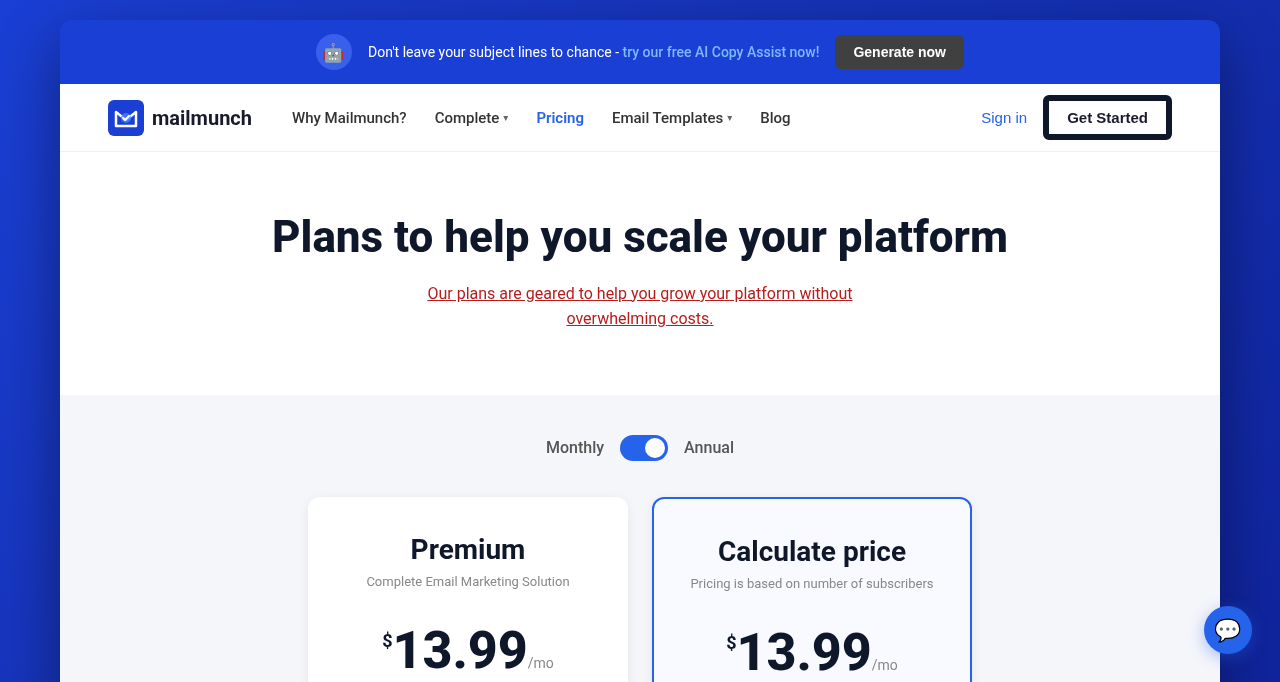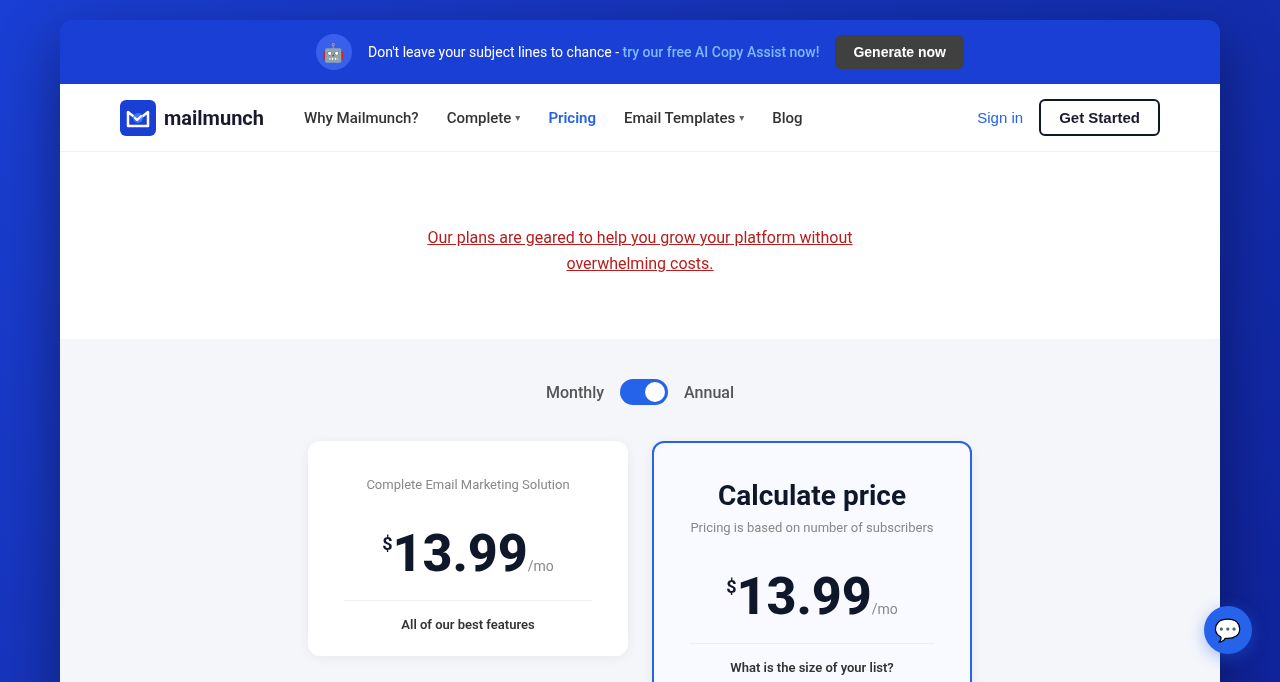--- a/index.html
+++ b/index.html
@@ -58,21 +58,21 @@
       cursor: pointer;
       white-space: nowrap;
     }
     
     .main-content {
       background: white;
     }
     
     .navbar {
       background: white;
-      padding: 0 60px;
+      padding: 0 48px;
       display: flex;
       align-items: center;
       justify-content: space-between;
       height: 68px;
       border-bottom: 1px solid #f0f0f0;
     }
     .navbar-left {
       display: flex;
       align-items: center;
       gap: 40px;
@@ -124,21 +124,21 @@
       text-decoration: none;
       font-size: 15px;
       font-weight: 500;
       cursor: pointer;
       background: none;
       border: none;
     }
     .get-started-btn {
       background: white;
       color: #1a1a2e;
-      border: 2px solid #0f172a;
+      border: 6px solid #0f172a;
       padding: 8px 18px;
       border-radius: 6px;
       font-size: 15px;
       font-weight: 600;
       cursor: pointer;
     }
     
     .hero {
       background: white;
       text-align: center;
@@ -325,36 +325,38 @@
           </a>
         </div>
       </div>
       <div class="navbar-right">
         <button class="sign-in-btn">Sign in</button>
         <button class="get-started-btn">Get Started</button>
       </div>
     </nav>
 
     <section class="hero">
+      <h1>Plans to help you scale your platform</h1>
       <p>Our plans are geared to help you grow your platform without overwhelming costs.</p>
     </section>
 
     <section class="pricing-section">
 
       <div class="billing-toggle">
         <span>Monthly</span>
         <div class="toggle-switch">
           <div class="toggle-knob"></div>
         </div>
         <span>Annual</span>
       </div>
 
       <div class="pricing-cards">
 
         <div class="pricing-card">
+          <div class="card-title">Premium</div>
           <div class="card-subtitle">Complete Email Marketing Solution</div>
           <div class="price-display">
             <span class="price-currency">$</span><span class="price-amount">13.99</span><span class="price-period">/mo</span>
           </div>
           <div class="card-feature-label">All of our best features</div>
         </div>
 
         <div class="pricing-card highlighted">
           <div class="card-title">Calculate price</div>
           <div class="card-subtitle">Pricing is based on number of subscribers</div>

